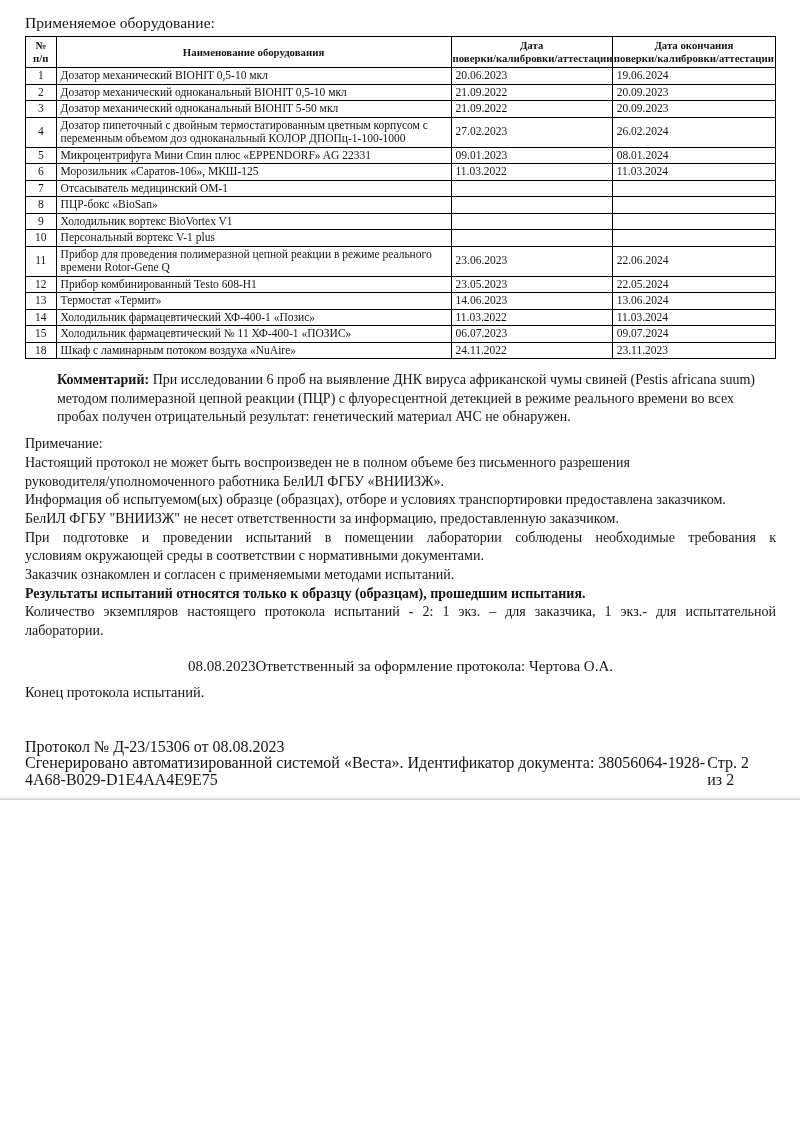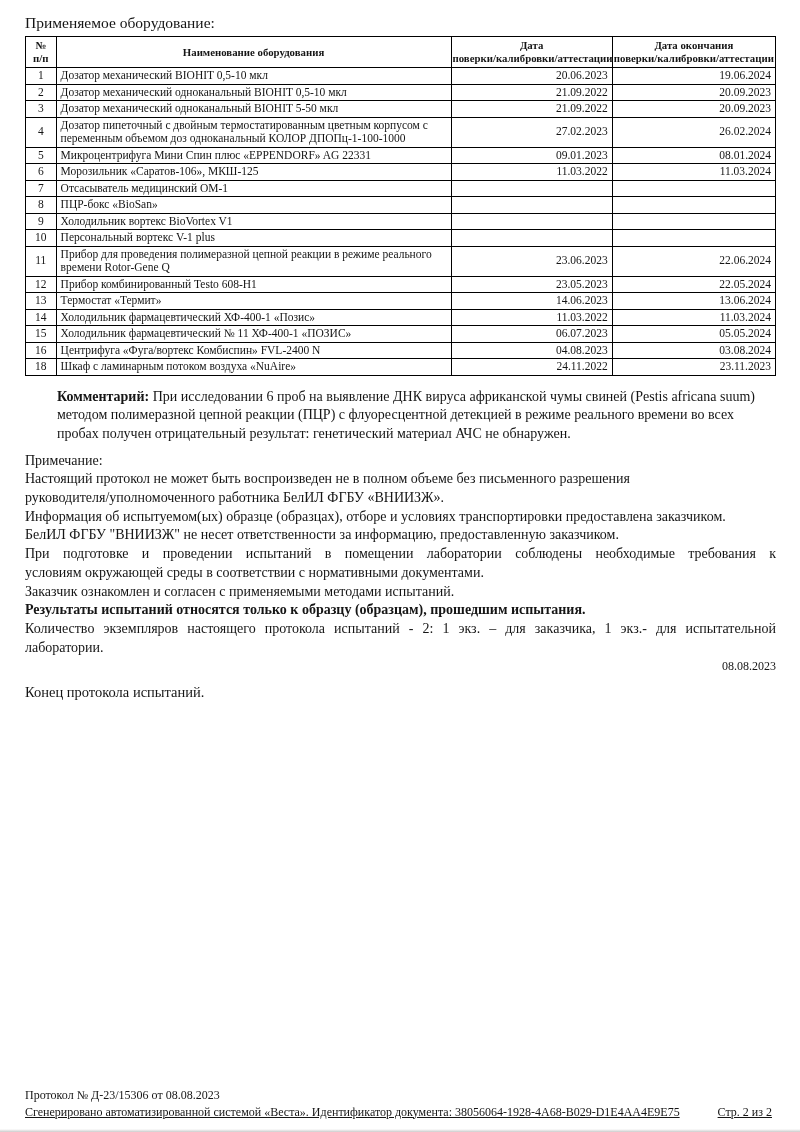--- a/index.html
+++ b/index.html
@@ -1,18 +1,18 @@
 <!DOCTYPE html>
 <html><head>
 <meta charset="utf-8">
 <style>
   html,body{margin:0;padding:0;background:#fff;}
   .page{
     position:relative;
-    width:800px;height:1132px;
+    width:800px;height:800px;
     background:#fff;
     color:#151515;
     font-family:"Liberation Serif", serif;
     overflow:hidden;
     box-sizing:border-box;
   }
   .content{padding:13px 24px 0 25px;}
   .title{font-size:15.5px;line-height:20px;margin:0 0 3px 0;}
   table.eq{
     border-collapse:collapse;
@@ -34,48 +34,49 @@
     line-height:13px;
     padding:2px 1px;
     white-space:nowrap;
   }
   .col-num{width:30px;}
   .col-name{width:387px;}
   .col-date{width:158px;}
   .col-dateend{width:160px;}
   td.c-num{text-align:center;padding:1px 2px;}
   td.c-name{text-align:left;}
-  td.c-date{text-align:right;margin-left:11px;}
+  td.c-date{text-align:left;margin-left:11px;}
   .bodyline{
     font-size:14px;
     line-height:18.7px;
     white-space:nowrap;
   }
   .bodyline.j{
     white-space:normal;
     text-align:justify;
     text-align-last:justify;
   }
   .b{font-weight:bold;}
   .comment{margin-top:12px;margin-left:32px;}
   .notes{margin-top:8px;}
   .signoff{
     display:flex;
-    justify-content:flex-end;
-    font-size:12px;
+    justify-content:center;
+    margin-top:16px;
+    font-size:15px;
     line-height:19px;
   }
   .endline{font-size:14.5px;line-height:20px;margin-top:6px;}
   .footer{
     position:absolute;
-    left:25px;right:28px;bottom:12px;
-    font-size:12px;
+    left:25px;right:36px;bottom:12px;
+    font-size:16px;
     line-height:16.5px;
   }
-  .footer-row{display:flex;justify-content:space-between;text-decoration:underline;}
+  .footer-row{display:flex;justify-content:space-between;}
   .scan-edge{
     position:absolute;left:0;right:0;bottom:0;height:3px;
     background:linear-gradient(to bottom,#ffffff,#cccccc);
   }
 </style>
 </head>
 <body>
 
 <div class="page">
   <div class="content">
@@ -179,27 +180,21 @@
           <tr>
     <td class="c-num">14</td>
     <td class="c-name">Холодильник фармацевтический ХФ-400-1 «Позис»</td>
     <td class="c-date">11.03.2022</td>
     <td class="c-date">11.03.2024</td>
   </tr>
           <tr>
     <td class="c-num">15</td>
     <td class="c-name">Холодильник фармацевтический № 11 ХФ-400-1 «ПОЗИС»</td>
     <td class="c-date">06.07.2023</td>
-    <td class="c-date">05.05.2024</td>
-  </tr>
-          <tr>
-    <td class="c-num">16</td>
-    <td class="c-name">Центрифуга «Фуга/вортекс Комбиспин» FVL-2400 N</td>
-    <td class="c-date">04.08.2023</td>
-    <td class="c-date">03.08.2024</td>
+    <td class="c-date">09.07.2024</td>
   </tr>
           <tr>
     <td class="c-num">18</td>
     <td class="c-name">Шкаф с ламинарным потоком воздуха «NuAire»</td>
     <td class="c-date">24.11.2022</td>
     <td class="c-date">23.11.2023</td>
   </tr>
         </tbody>
     </table>
 
@@ -218,20 +213,21 @@
         <div class="bodyline j">При подготовке и проведении испытаний в помещении лаборатории соблюдены необходимые требования к</div>
         <div class="bodyline">условиям окружающей среды в соответствии с нормативными документами.</div>
         <div class="bodyline">Заказчик ознакомлен и согласен с применяемыми методами испытаний.</div>
         <div class="bodyline b">Результаты испытаний относятся только к образцу (образцам), прошедшим испытания.</div>
         <div class="bodyline j">Количество экземпляров настоящего протокола испытаний - 2: 1 экз. – для заказчика, 1 экз.- для испытательной</div>
         <div class="bodyline">лаборатории.</div>
       </div>
 
     <div class="signoff">
       <span>08.08.2023</span>
+      <span>Ответственный за оформление протокола: Чертова О.А.</span>
     </div>
     <div class="endline">Конец протокола испытаний.</div>
 
   </div>
 
   <div class="footer">
     <div>Протокол № Д-23/15306 от 08.08.2023</div>
     <div class="footer-row">
       <span>Сгенерировано автоматизированной системой «Веста». Идентификатор документа: 38056064-1928-4A68-B029-D1E4AA4E9E75</span>
       <span>Стр. 2 из 2</span>

